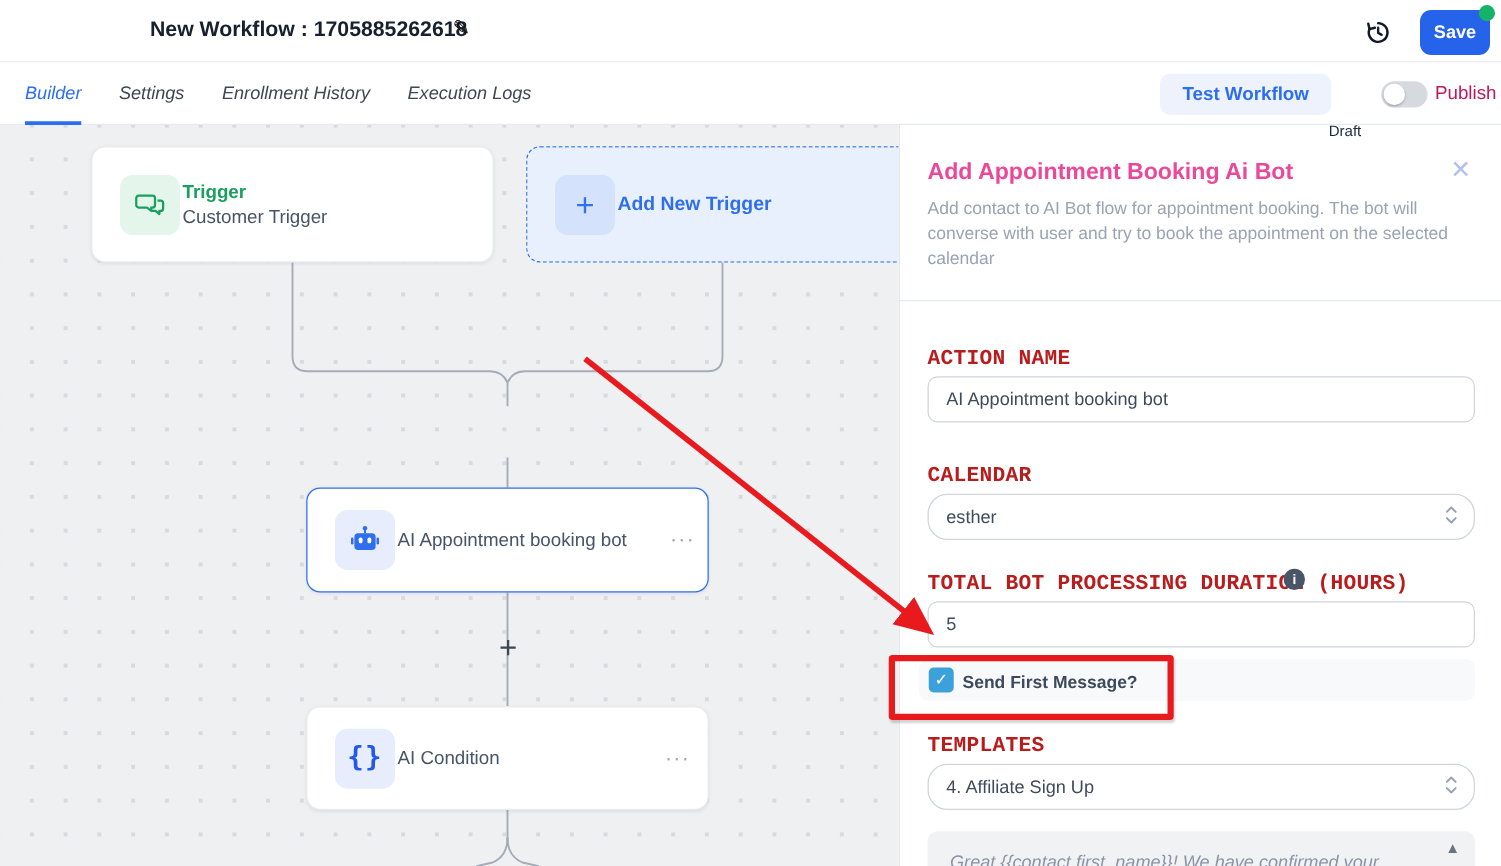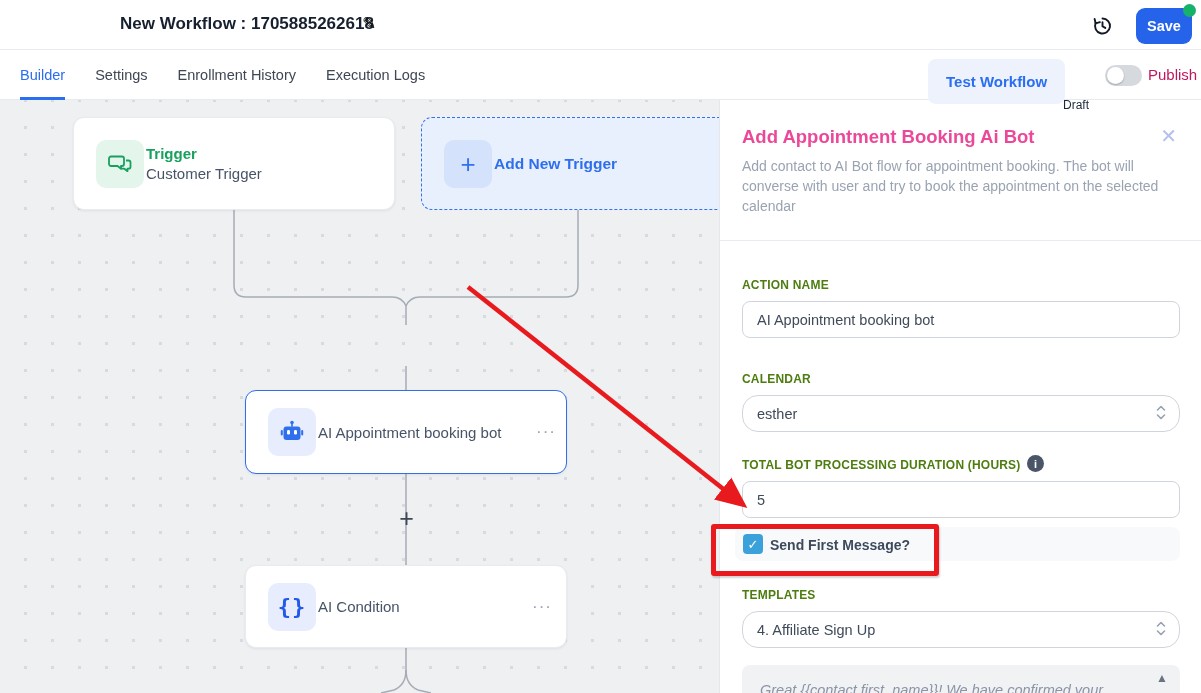--- a/index.html
+++ b/index.html
@@ -15,25 +15,25 @@
   .edit-icon { position:absolute; left:362px; top:13px; font-size:17px; color:#111; cursor:pointer; }
   .history-btn { position:absolute; left:1090px; top:14px; width:24px; height:24px; cursor:pointer; }
   .save-btn { position:absolute; left:1136px; top:8px; width:56px; height:36px;
     background:#2563eb; border:none; border-radius:9px; color:#fff; font-size:14.5px;
     font-weight:700; cursor:pointer; font-family:inherit; }
   .save-dot { position:absolute; left:1183px; top:4px; width:13px; height:13px;
     border-radius:50%; background:#17b26a; z-index:21; }
   
   .tabbar { position:absolute; left:0; top:50px; width:1201px; height:50px;
     background:#fff; border-bottom:1px solid #e7eaee; z-index:20; }
-  .tabs { position:absolute; left:20px; top:0; height:50px; display:flex; gap:30px; align-items:center; }
+  .tabs { position:absolute; left:20px; top:0; height:50px; display:flex; gap:30px; align-items:center;font-style:italic; }
   .tab { font-size:14.5px; color:#3f4754; cursor:pointer; height:50px; display:flex; align-items:center;
     border-bottom:3px solid transparent; padding-top:3px; }
   .tab.active { color:#2a6ef2; border-bottom-color:#2a6ef2; font-weight:500; }
-  .test-wf-btn { position:absolute; left:928px; top:9px; height:45px; padding:0 18px;
+  .test-wf-btn { position:absolute; left:928px; top:9px; height:33px; padding:0 18px;
     background:#eef2fc; color:#2a6ef2; font-size:15px; font-weight:600; border:none;
     border-radius:8px; cursor:pointer; font-family:inherit; }
   .draft-label { position:absolute; left:1063px; top:16px; font-size:12px; color:#1d2939;margin-top:32px; }
   .publish-label { position:absolute; left:1148px; top:16px; font-size:15px; color:#be185d; }
   .toggle { position:absolute; left:1105px; top:15px; width:37px; height:21px;
     background:#d6dadf; border-radius:11px; cursor:pointer; }
   .toggle .knob { position:absolute; left:2px; top:2px; width:17px; height:17px;
     background:#fff; border-radius:50%; box-shadow:0 1px 2px rgba(0,0,0,.25); }
   
   .canvas { position:absolute; left:0; top:100px; width:719px; height:593px; overflow:hidden;
@@ -72,21 +72,21 @@
   .braces-glyph { font-size:22px; font-weight:700; color:#2458e8;
     font-family:"DejaVu Sans Mono",monospace; letter-spacing:1px; }
   
   .panel { position:absolute; left:719px; top:100px; width:482px; height:593px;
     background:#fff; border-left:1px solid #e4e7ec; z-index:10; }
   .panel-title { position:absolute; left:22px; top:26px; font-size:18.5px; font-weight:700; color:#ec4899; }
   .panel-close { position:absolute; right:24px; top:26px; font-size:20px; color:#b3c0ef; cursor:pointer; line-height:1; }
   .panel-desc { position:absolute; left:22px; top:56px; width:436px;
     font-size:14px; line-height:20px; color:#9aa3b2; }
   .panel-divider { position:absolute; left:0; top:140px; width:482px; height:1px; background:#e7eaee; }
-  .field-label { position:absolute; font-size:12px; font-weight:700; color:#4d7c0f; letter-spacing:.2px; }
+  .field-label { position:absolute; font-size:17px; font-weight:700; color:#b91c1c; letter-spacing:.2px;font-family:Liberation Mono, monospace; }
   .text-input { position:absolute; left:22px; width:438px; height:37px;
     border:1px solid #d0d5dd; border-radius:8px; background:#fff;
     padding:0 14px; font-size:14.5px; color:#3f4a5a; font-family:inherit; outline:none; }
   .select-box { position:absolute; left:22px; width:438px; height:37px;
     border:1px solid #d0d5dd; border-radius:16px; background:#fff; cursor:pointer;
     display:flex; align-items:center; padding:0 14px; font-size:14.5px; color:#3f4a5a; }
   .select-chevrons { position:absolute; right:12px; top:50%; transform:translateY(-50%); }
   .info-icon { position:absolute; left:307px; top:355px; width:17px; height:17px;
     background:#4a5568; color:#fff; border-radius:50%; font-size:11px; font-weight:700;
     display:flex; align-items:center; justify-content:center; font-style:normal; cursor:pointer; }

